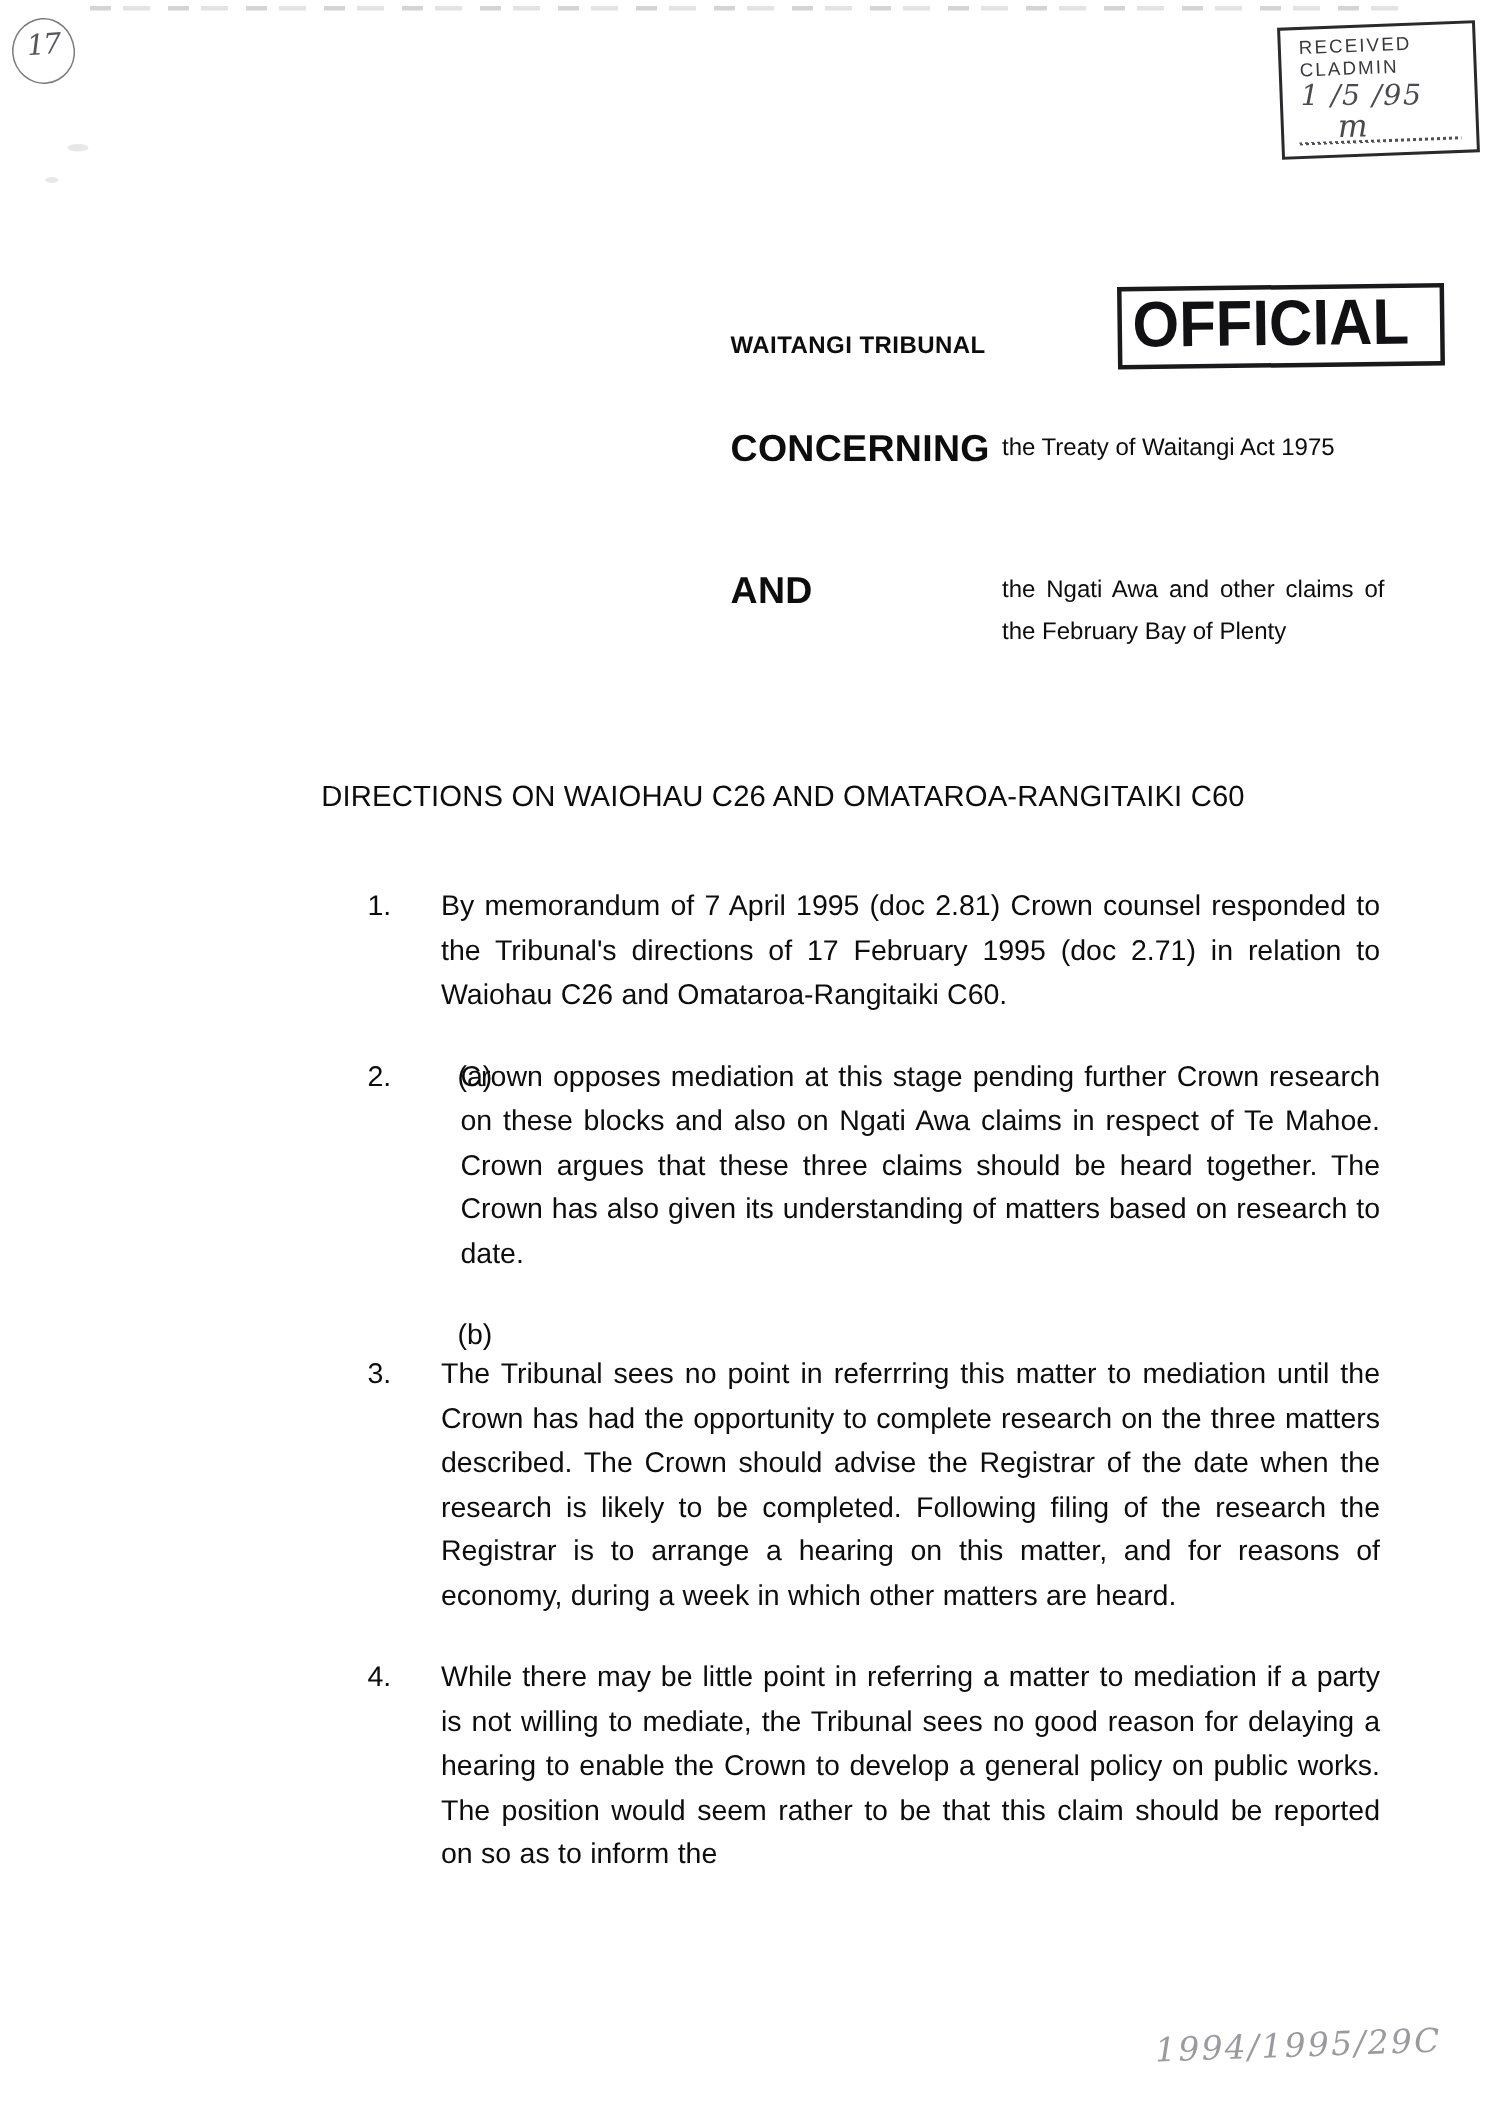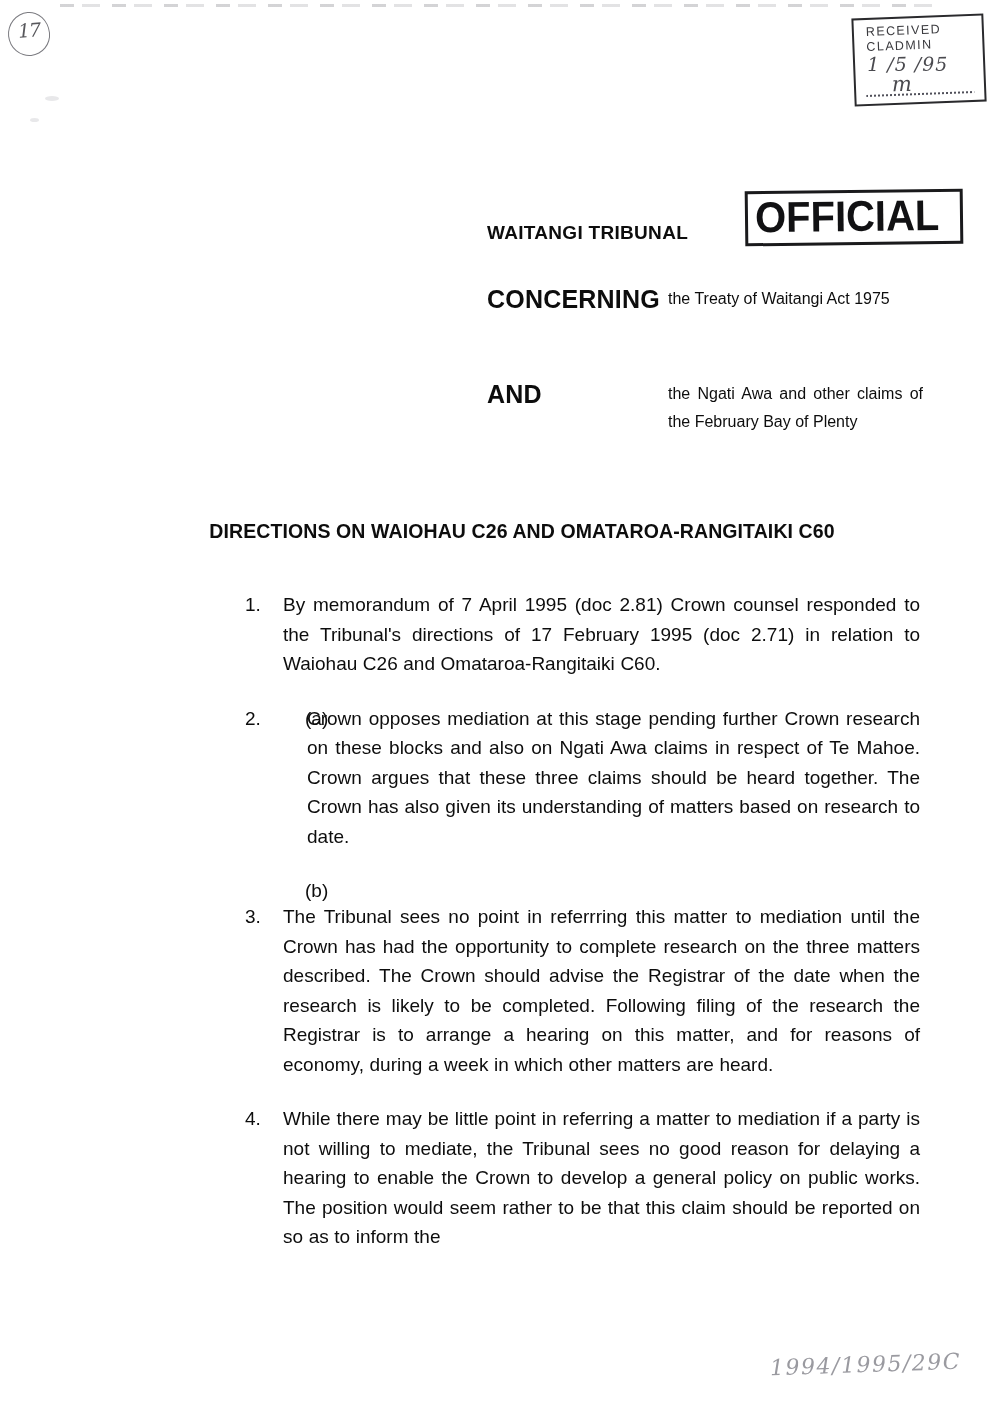--- a/index.html
+++ b/index.html
@@ -138,21 +138,21 @@
     left: 487px;
     top: 214px;
     width: 460px;
     height: 70px;
   }
   .tribunal-label {
     position: absolute;
     left: 0;
     top: 8px;
     font-weight: bold;
-    font-size: 19px;
+    font-size: 16px;
     letter-spacing: 0.3px;
   }
   .official-stamp {
     position: absolute;
     left: 258px;
     top: -24px;
     border: 3px solid #1a1a1c;
     padding: 1px 7px 3px 7px;
     transform: rotate(-0.7deg);
     background: #ffffff;
@@ -197,21 +197,21 @@
   #party-concerning { top: 285px; }
   #party-and        { top: 380px; }
 
   
   .doc-heading {
     position: absolute;
     left: 0;
     right: 0;
     top: 520px;
     text-align: center;
-    font-weight: bold;
+    font-weight: normal;
     font-size: 19.5px;
     letter-spacing: 0.1px;
     margin-left: 44px;
   }
 
   
   .clauses {
     position: absolute;
     left: 245px;
     top: 590px;
@@ -232,21 +232,21 @@
   }
   .clause .sub-marker {
     position: absolute;
     left: 60px;
     top: 0;
     width: 54px;
     font-size: 19px;
     line-height: 29.5px;
   }
   .clause .body {
-    margin-left: 38px;
+    margin-left: 49px;
     font-size: 19px;
     line-height: 29.5px;
     text-align: justify;
     text-align-last: left;
     word-spacing: 0.3px;
   }
   .clause.has-sub .body {
     margin-left: 62px;
   }
   .clause.sub-only {

